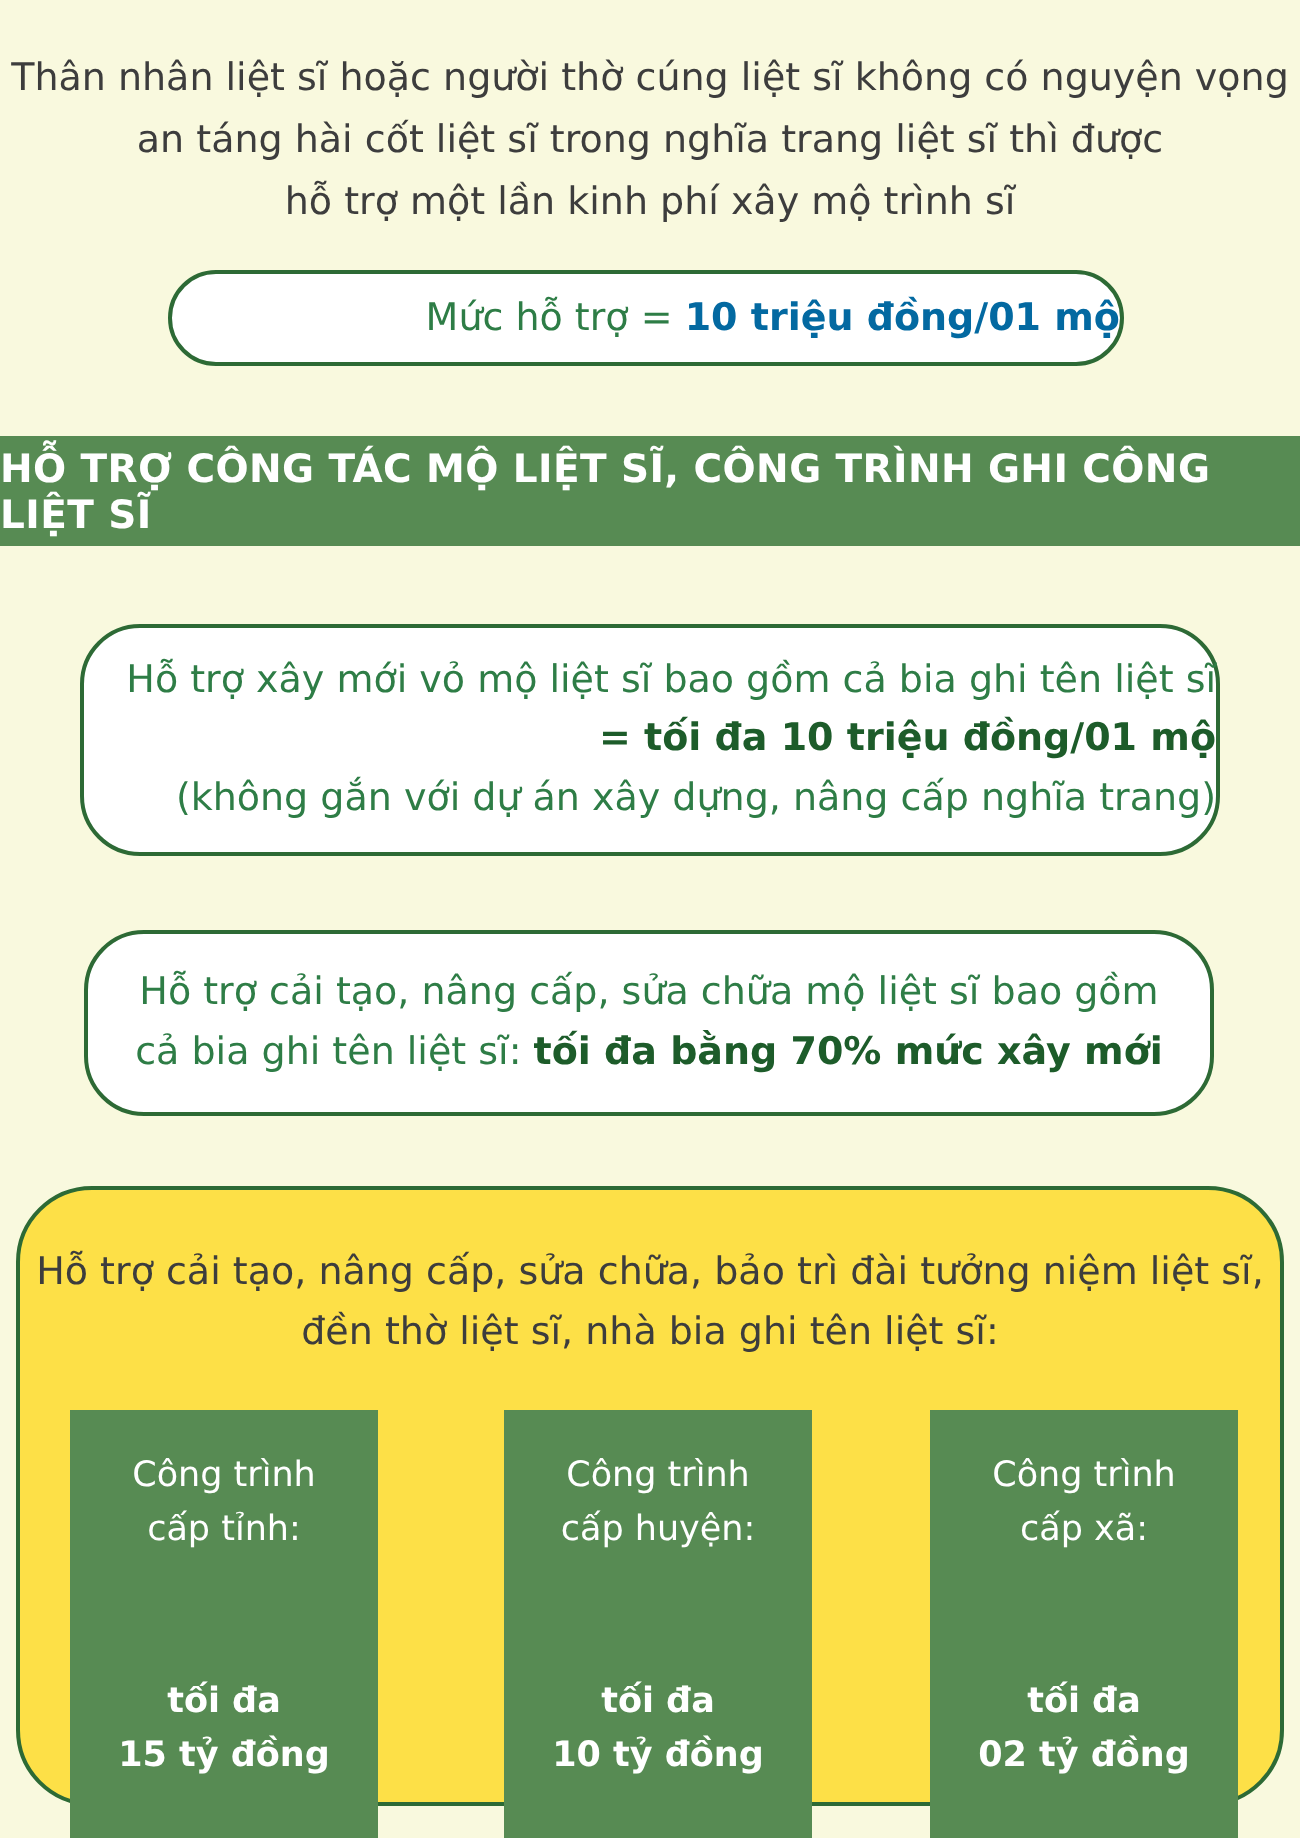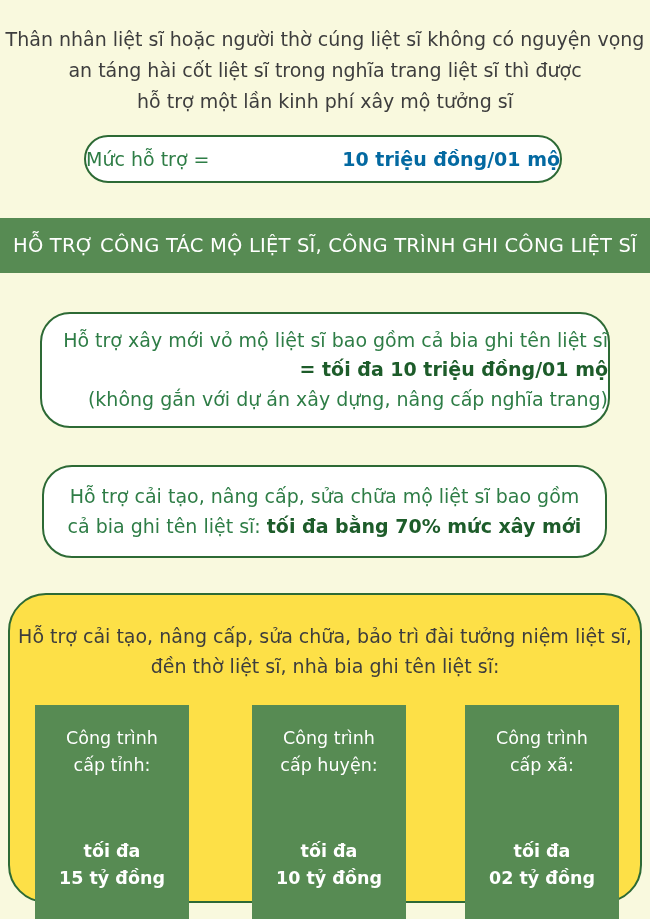--- a/index.html
+++ b/index.html
@@ -32,39 +32,39 @@
     position: absolute;
     left: 84px;
     top: 135px;
     width: 474px;
     height: 44px;
     background: #ffffff;
     border: 2px solid #2d6a35;
     border-radius: 26px;
     display: flex;
     align-items: center;
-    justify-content: space-between;
+    justify-content: flex-end;
     font-size: 19px;
   }
   .pill .lbl { color: #2e7d46; white-space: pre; }
   .pill .val { color: #0369a1; font-weight: bold; }
 
   
   .banner {
     position: absolute;
     left: 0;
     top: 218px;
     width: 650px;
     height: 55px;
     background: #578b53;
     display: flex;
     align-items: center;
     justify-content: center;
     color: #ffffff;
-    font-weight: normal;
+    font-weight: bold;
     font-size: 19.5px;
     letter-spacing: 0.2px;
   }
 
   
   .info-box {
     position: absolute;
     background: #ffffff;
     border: 2px solid #2d6a35;
     border-radius: 30px;
@@ -126,21 +126,21 @@
   .card .amount { margin-top: 27px; font-weight: bold; }
 </style>
 </head>
 <body>
 
 <div class="page">
 
   <div class="intro">
     <div>Thân nhân liệt sĩ hoặc người thờ cúng liệt sĩ không có nguyện vọng</div>
     <div>an táng hài cốt liệt sĩ trong nghĩa trang liệt sĩ thì được</div>
-    <div>hỗ trợ một lần kinh phí xây mộ tưởng sĩ</div>
+    <div>hỗ trợ một lần kinh phí xây mộ trình sĩ</div>
   </div>
 
   <div class="pill">
     <span class="lbl">Mức hỗ trợ = </span>
     <span class="val">10 triệu đồng/01 mộ</span>
   </div>
 
   <div class="banner">
     <span>HỖ TRỢ CÔNG TÁC MỘ LIỆT SĨ, CÔNG TRÌNH GHI CÔNG LIỆT SĨ</span>
   </div>

